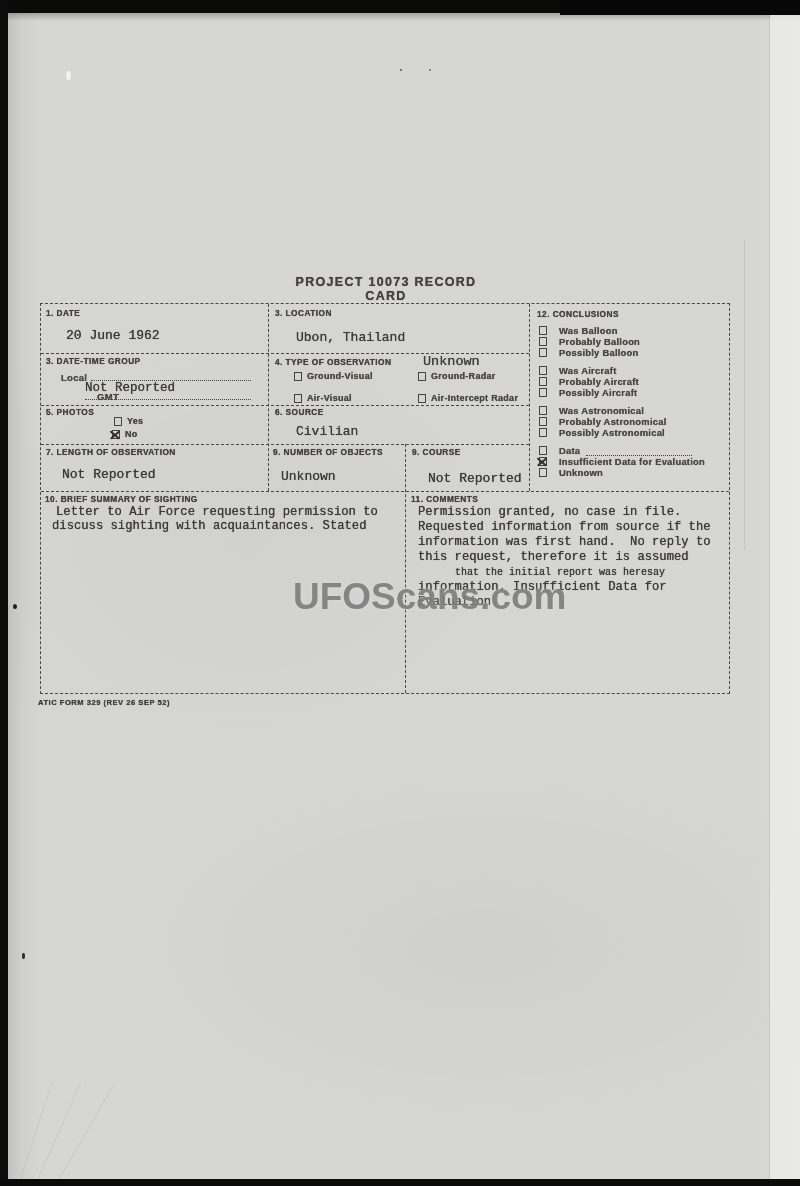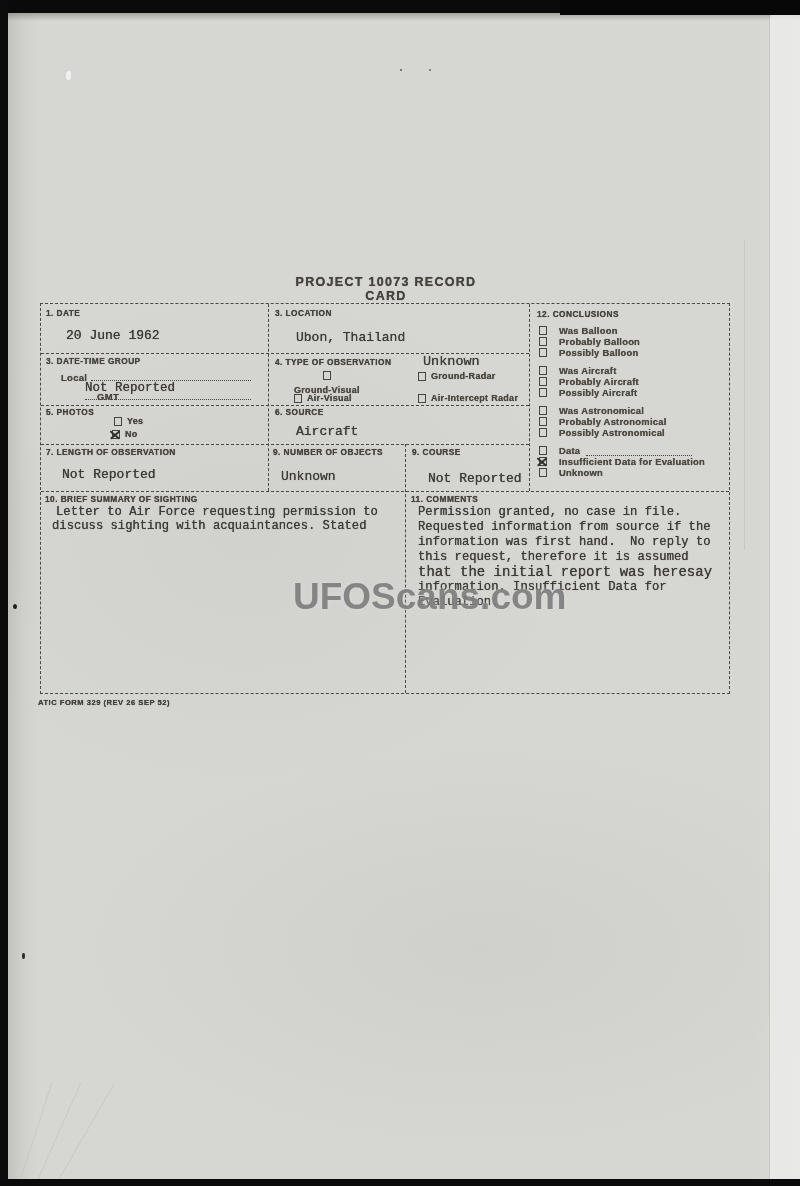--- a/index.html
+++ b/index.html
@@ -112,21 +112,21 @@
       <div class="abs cblabel ink" style="left:20px;top:19px;font-size:9.5px;">Local</div>
       <div class="abs dotline" style="left:50px;top:18px;width:160px;"></div>
       <div class="abs cblabel ink" style="left:20px;top:38px;font-size:9.5px;margin-left:36px;">GMT</div>
       <div class="abs dotline" style="left:44px;top:37px;width:166px;"></div>
       <div class="abs typed ink" style="left:44px;top:28px;font-size:12.5px;">Not Reported</div>
     </div>
 
     <div class="cell" style="left:227px;top:49px;width:261px;height:52px;">
       <div class="abs lbl ink" style="left:7px;top:4px;">4. TYPE OF OBSERVATION</div>
       <div class="abs typed ink" style="left:155px;top:1px;font-size:13.5px;">Unknown</div>
-      <div class="abs cbrow" style="left:26px;top:18px;flex-direction:column;">
+      <div class="abs cbrow" style="left:26px;top:18px;">
         <span class="cb"></span>
         <span class="cblabel ink">Ground-Visual</span>
       </div>
       <div class="abs cbrow" style="left:150px;top:18px;">
         <span class="cb"></span>
         <span class="cblabel ink">Ground-Radar</span>
       </div>
       <div class="abs cbrow" style="left:26px;top:40px;">
         <span class="cb"></span>
         <span class="cblabel ink">Air-Visual</span>
@@ -144,21 +144,21 @@
         <span class="cblabel ink">Yes</span>
       </div>
       <div class="abs cbrow" style="left:71px;top:24px;">
         <span class="cb checked"></span>
         <span class="cblabel ink">No</span>
       </div>
     </div>
 
     <div class="cell" style="left:227px;top:101px;width:261px;height:39px;padding-left:16px;">
       <div class="abs lbl ink" style="left:7px;top:2px;">6. SOURCE</div>
-      <div class="abs typed ink" style="left:28px;top:19px;font-size:13px;">Aircraft</div>
+      <div class="abs typed ink" style="left:28px;top:19px;font-size:13px;">Civilian</div>
     </div>
 
     <div class="cell" style="left:0;top:140px;width:227px;height:47px;">
       <div class="abs lbl ink" style="left:5px;top:3px;">7. LENGTH OF OBSERVATION</div>
       <div class="abs typed ink" style="left:21px;top:23px;font-size:13px;">Not Reported</div>
     </div>
 
     <div class="cell" style="left:227px;top:140px;width:137px;height:47px;">
       <div class="abs lbl ink" style="left:5px;top:3px;">9. NUMBER OF OBJECTS</div>
       <div class="abs typed ink" style="left:13px;top:25px;font-size:13px;">Unknown</div>
@@ -177,21 +177,21 @@
       </div>
     </div>
 
     <div class="cell" style="left:364px;top:187px;width:324px;height:202px;">
       <div class="abs lbl ink" style="left:6px;top:3px;">11. COMMENTS</div>
       <div class="abs" style="left:13px;top:14px;">
         <div class="typed ink" style="font-size:12.2px;line-height:15px;">Permission granted, no case in file.</div>
         <div class="typed ink" style="font-size:12.2px;line-height:15px;">Requested information from source if the</div>
         <div class="typed ink" style="font-size:12.2px;line-height:15px;">information was first hand.  No reply to</div>
         <div class="typed ink" style="font-size:12.2px;line-height:15px;">this request, therefore it is assumed</div>
-        <div class="typed ink" style="font-size:14px;line-height:15px;">that the initial report was heresay</div>
+        <div class="typed ink" style="font-size:10px;line-height:15px;margin-left:37px;">that the initial report was heresay</div>
         <div class="typed ink" style="font-size:12.2px;line-height:15px;">information. Insufficient Data for</div>
         <div class="typed ink" style="font-size:12.2px;line-height:15px;">Evaluation.</div>
       </div>
     </div>
 
     <div class="cell" style="left:488px;top:0;width:200px;height:187px;">
       <div class="abs lbl ink" style="left:8px;top:5px;">12. CONCLUSIONS</div>
 
       <div class="abs" style="left:10px;top:21px;">
         <div class="crow">

